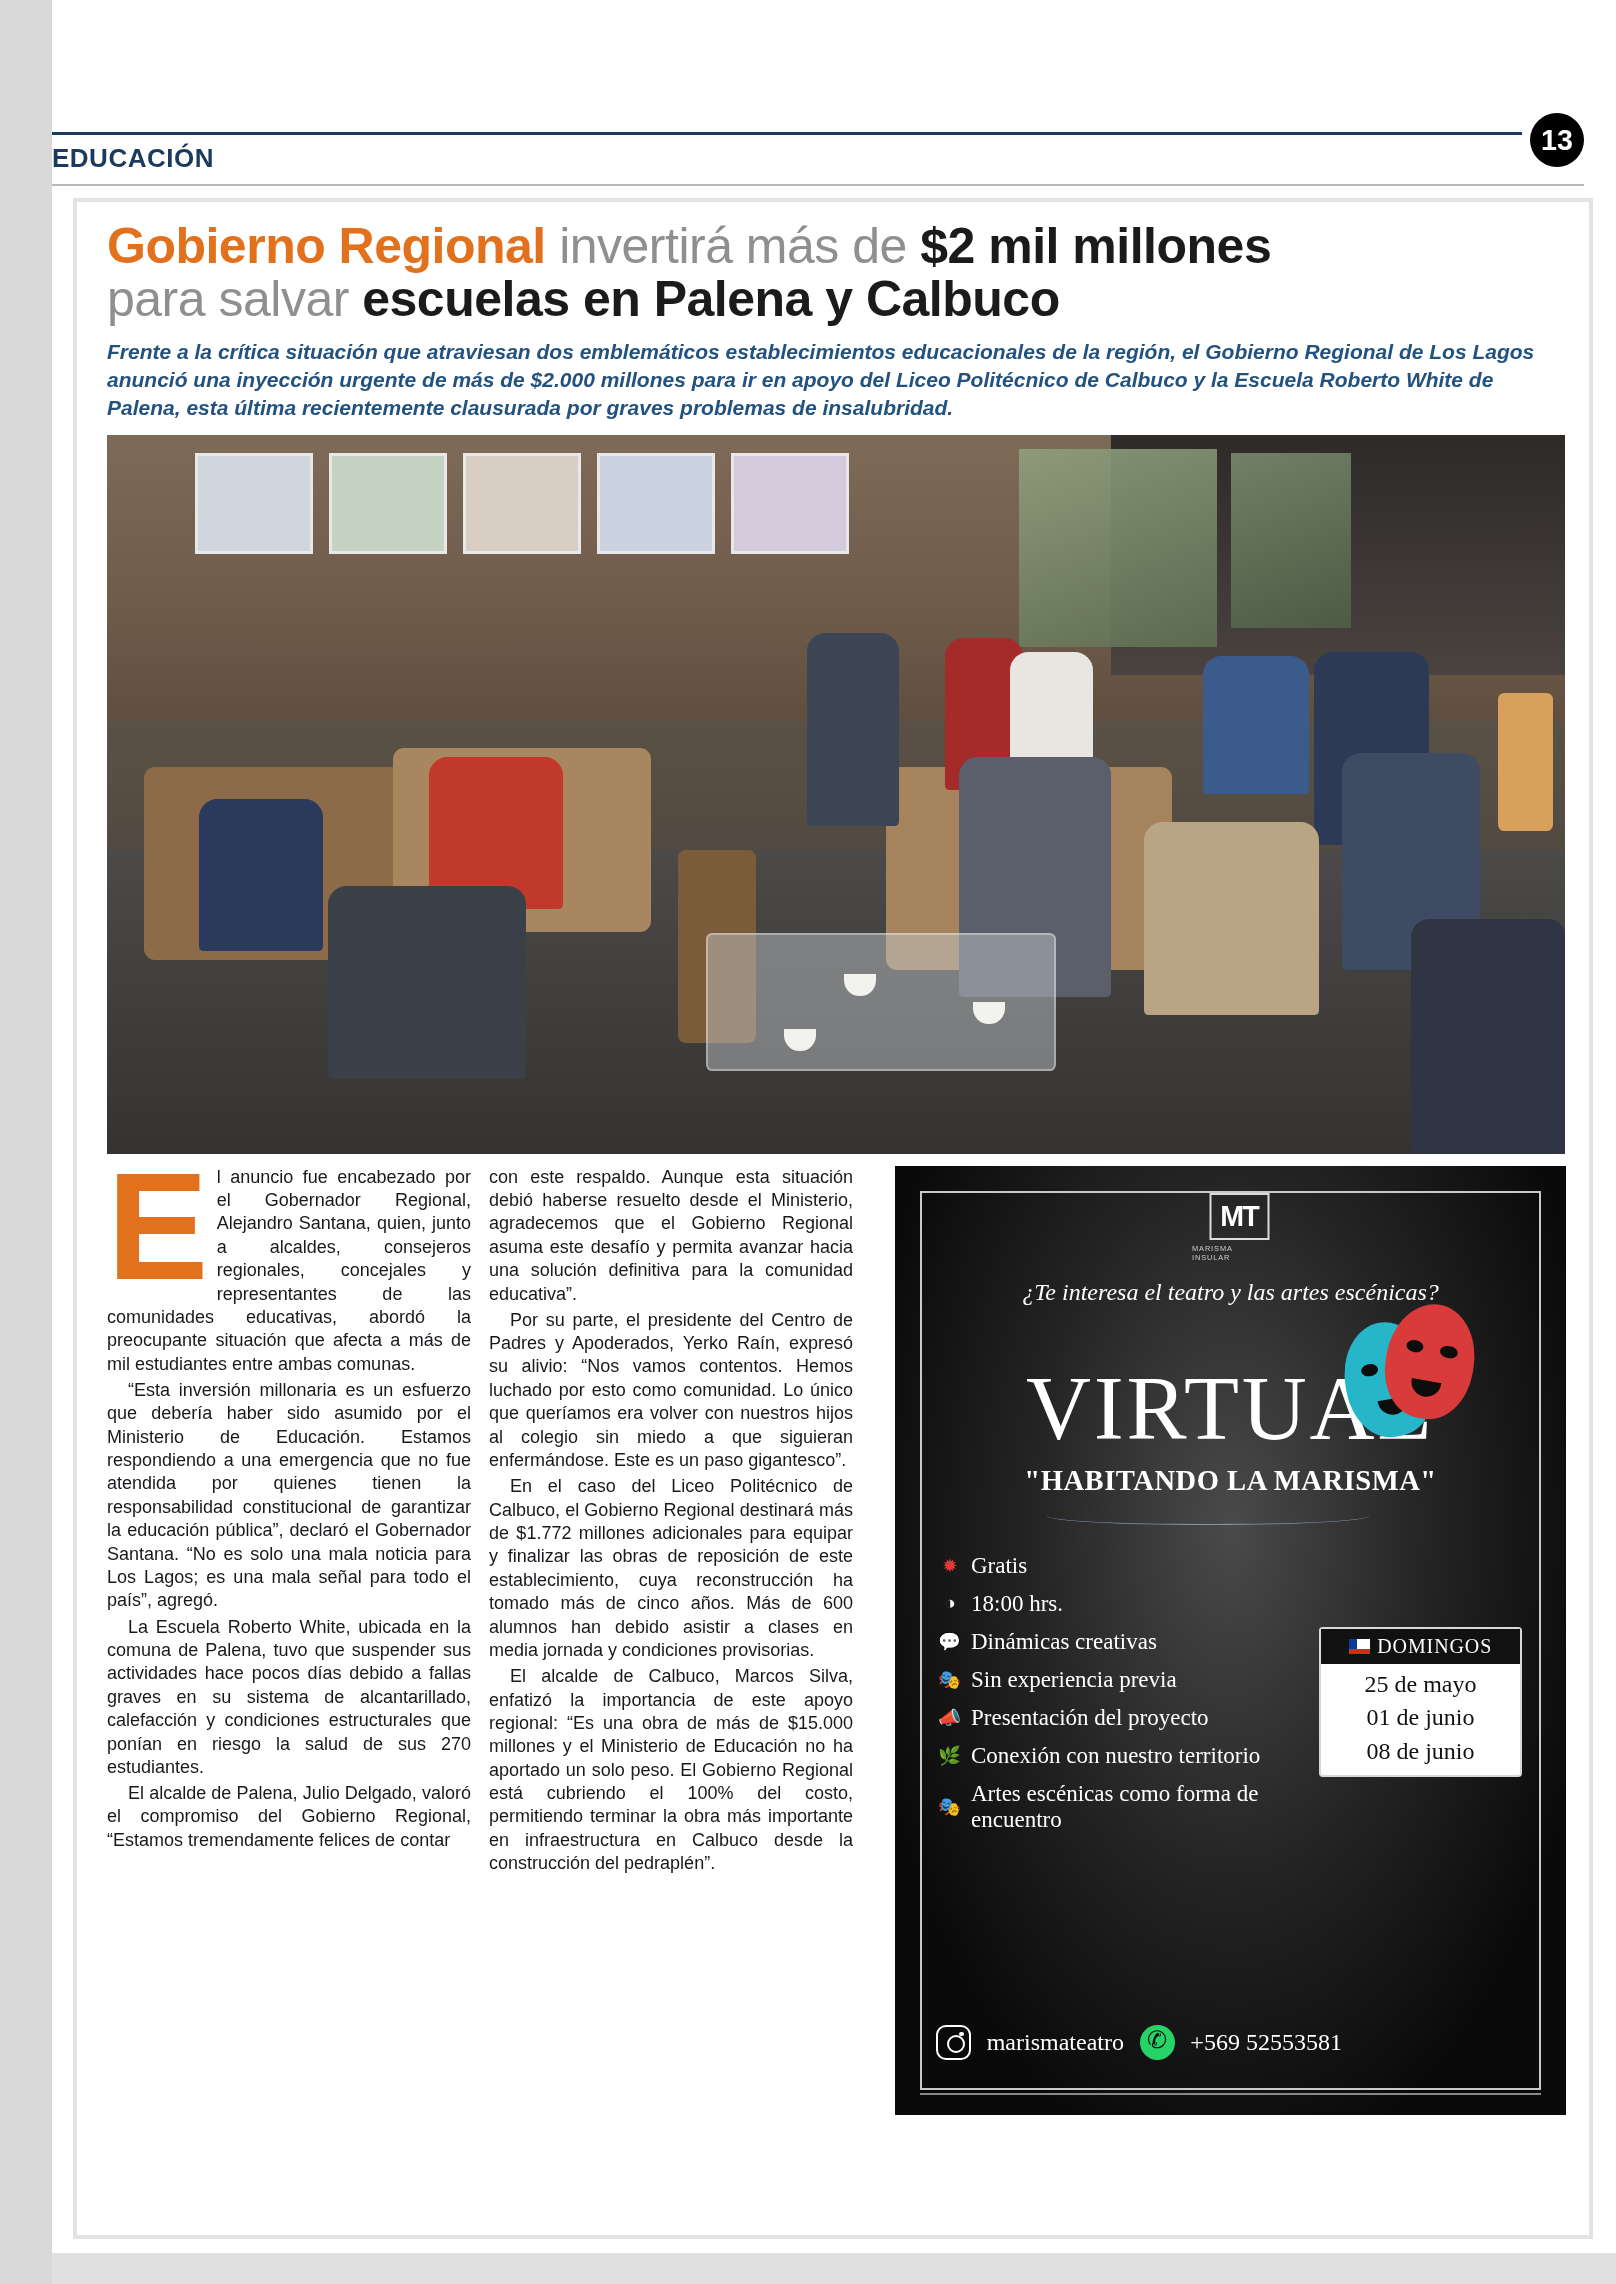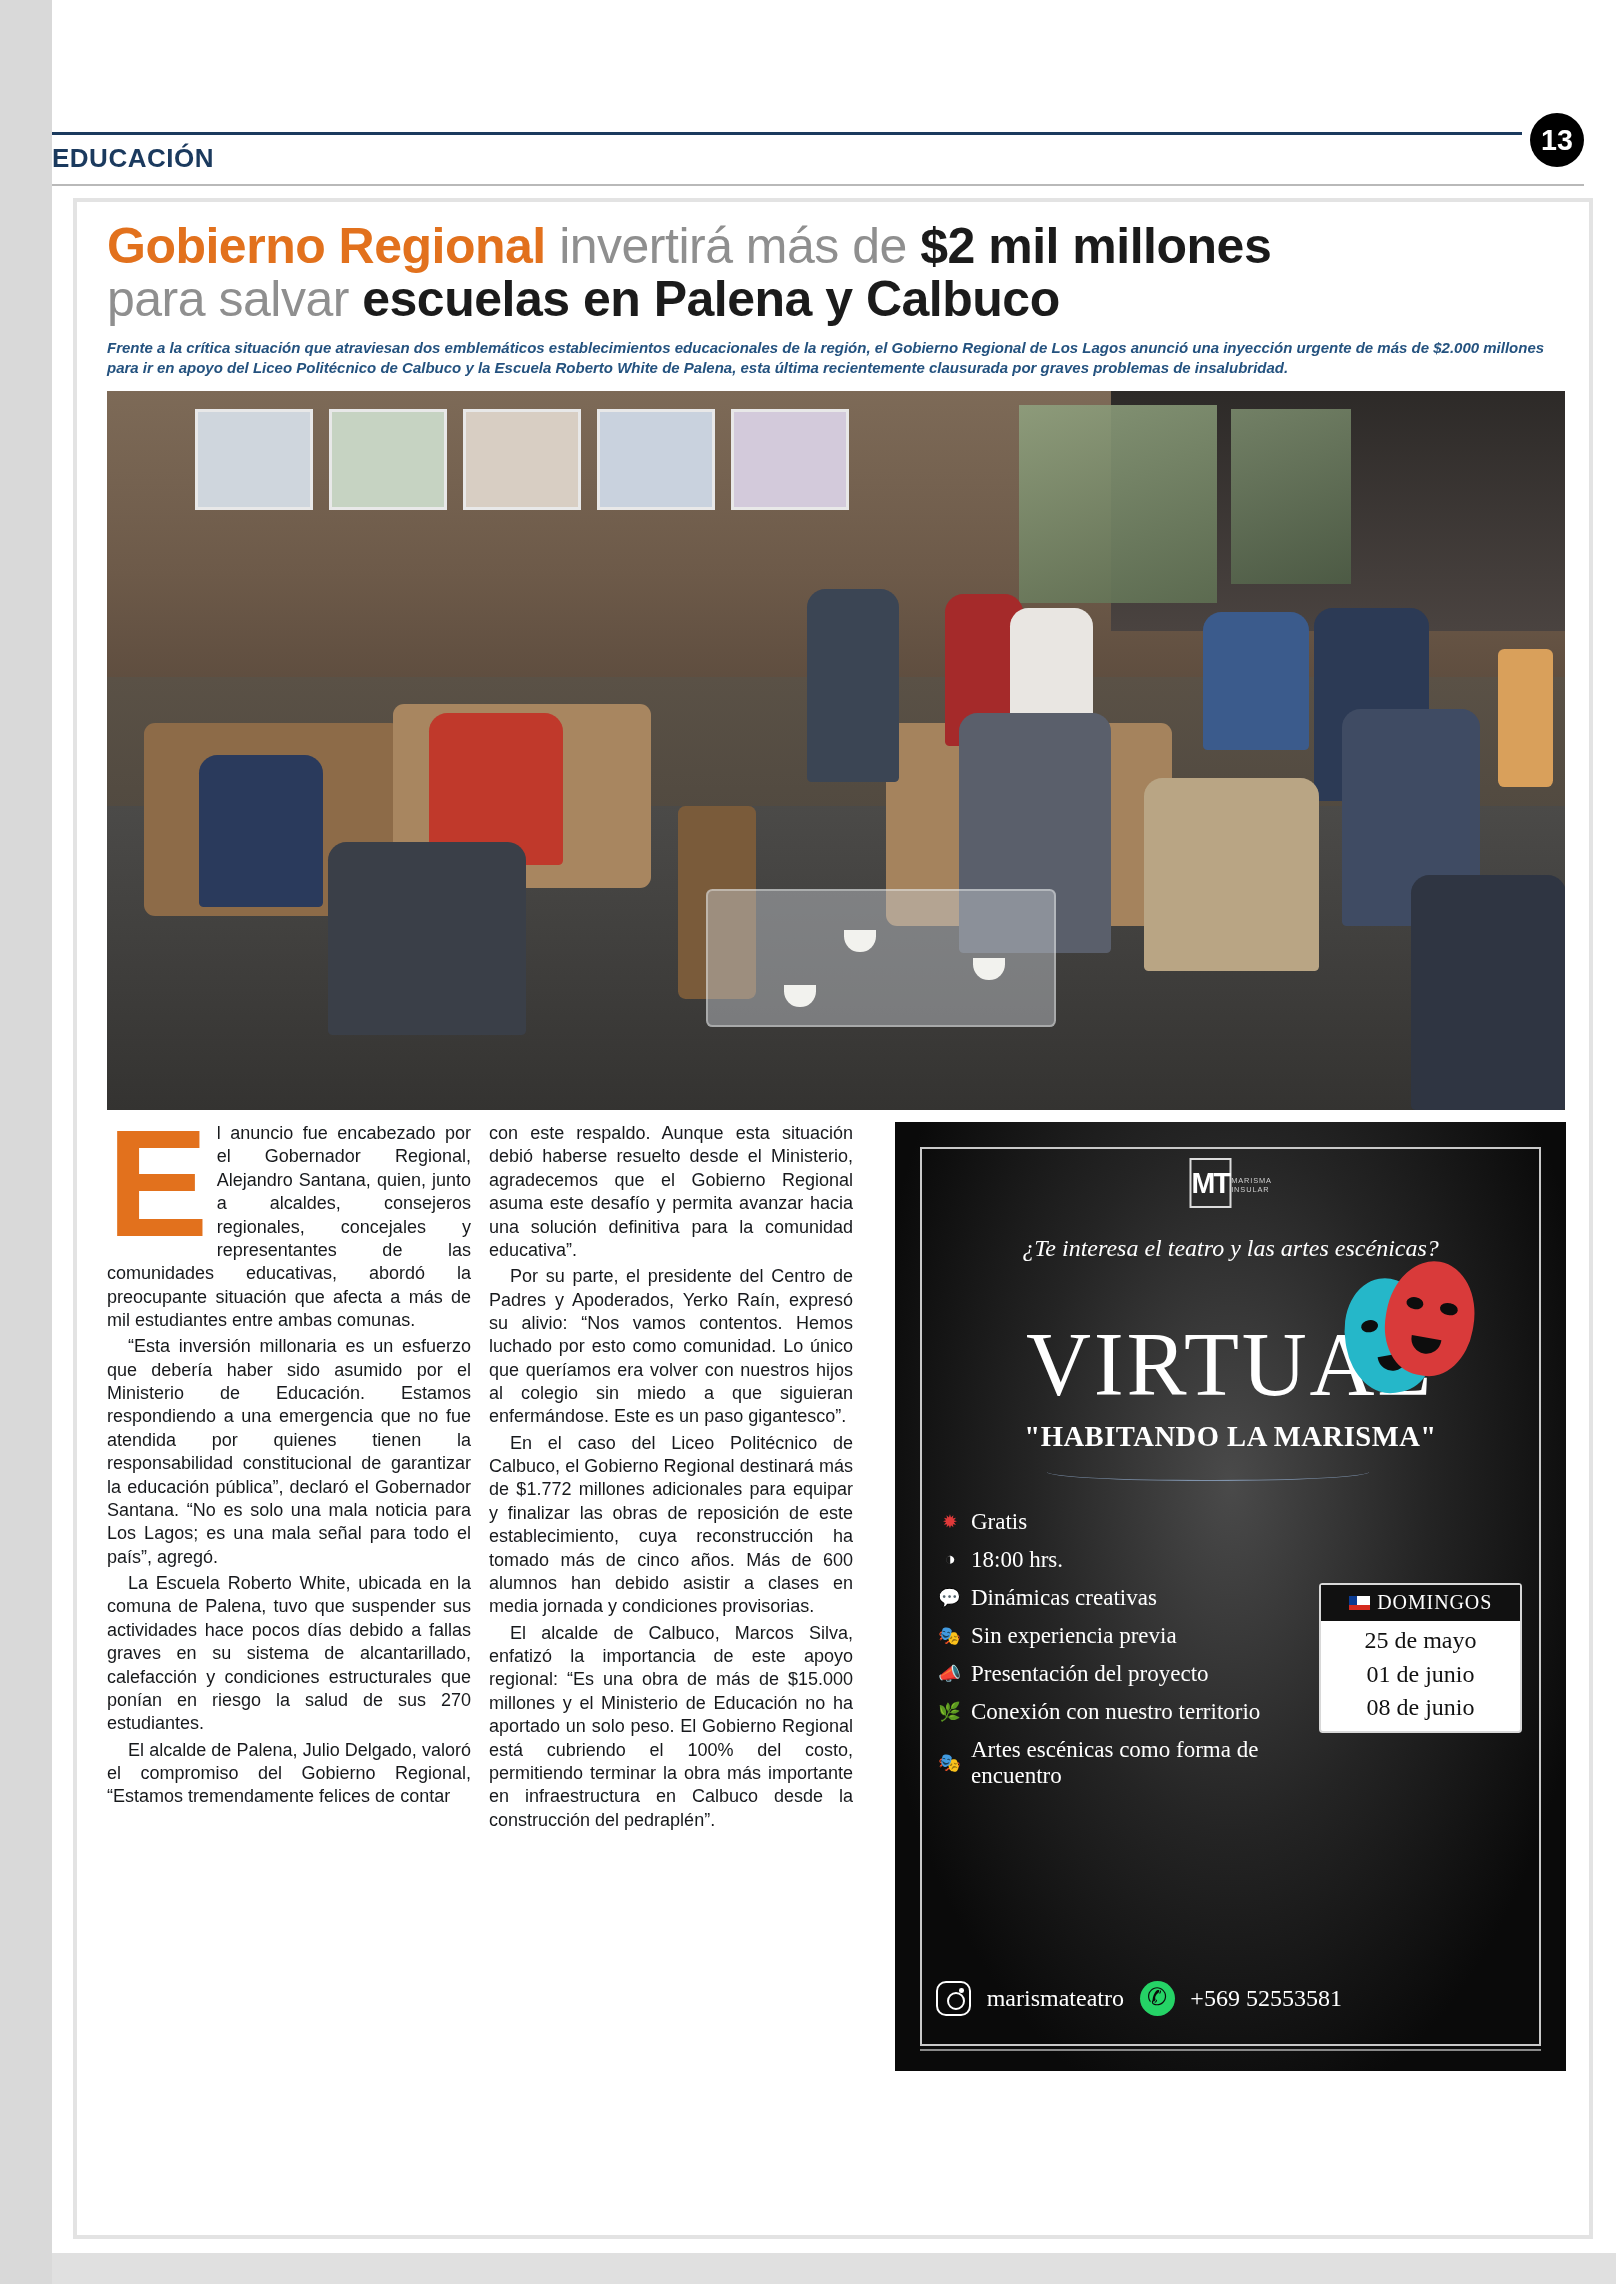--- a/index.html
+++ b/index.html
@@ -69,21 +69,21 @@
   }
   
   .headline {
     font-size: 50px; line-height: 1.06; font-weight: 800;
     letter-spacing: -0.5px; color: #e2711d;
   }
   .headline .gray { color: #8f8f8f; font-weight: 400; }
   .headline .dark { color: #1b1b1b; }
   .standfirst {
     margin-top: 12px;
-    font-size: 15px; line-height: 1.32; font-weight: 700; font-style: italic;
+    font-size: 21px; line-height: 1.32; font-weight: 700; font-style: italic;
     color: #24527f;
   }
   
   .photo {
     position: relative;
     margin-top: 13px;
     width: 1458px; height: 719px;
     overflow: hidden;
     background: #6b5a4c;
   }
@@ -163,21 +163,21 @@
     background: radial-gradient(ellipse at 50% 38%, #4a4a4a 0%, #242424 42%, #0a0a0a 78%);
   }
   .ad-frame {
     position: absolute; left: 25px; top: 25px; width: 621px; height: 899px;
     border: 2.3px solid #c9c9c9;
   }
   .ad-inner { position: absolute; left: 0; top: 0; width: 100%; height: 100%; }
   .ad-logo {
     position: absolute; left: 50%; transform: translateX(-50%); top: 27px;
     width: 77px; height: 69px;
-    display: flex; flex-direction: row; align-items: center; justify-content: center;
+    display: flex; flex-direction: column; align-items: flex-end; justify-content: center;
   }
   .ad-logo-box {
     width: 60px; height: 50px; border: 2.8px solid #dcdcdc;
     display: flex; align-items: center; justify-content: center;
     color: #ffffff; font-size: 28.6px; font-weight: 800; letter-spacing: -1.8px;
   }
   .ad-logo-cap { color:#cfcfcf; font-size: 7.4px; letter-spacing: 0.9px; margin-top: 3.7px; }
   .ad-q {
     position: absolute; left: 0; right: 0; top: 113px;
     text-align: center; color: #ffffff;

